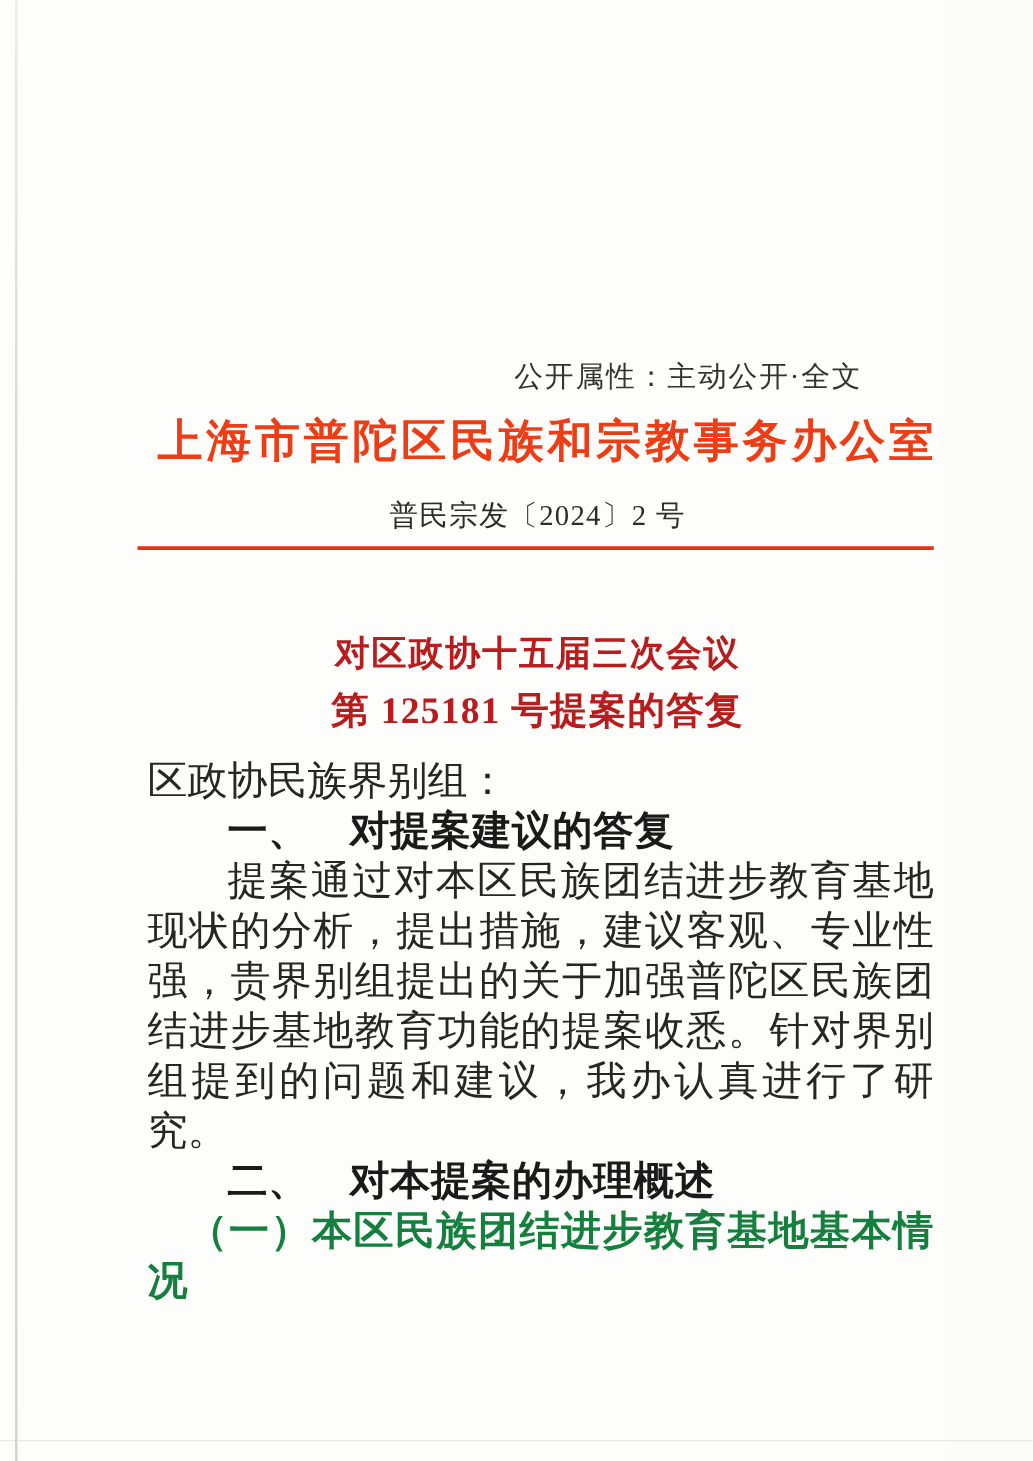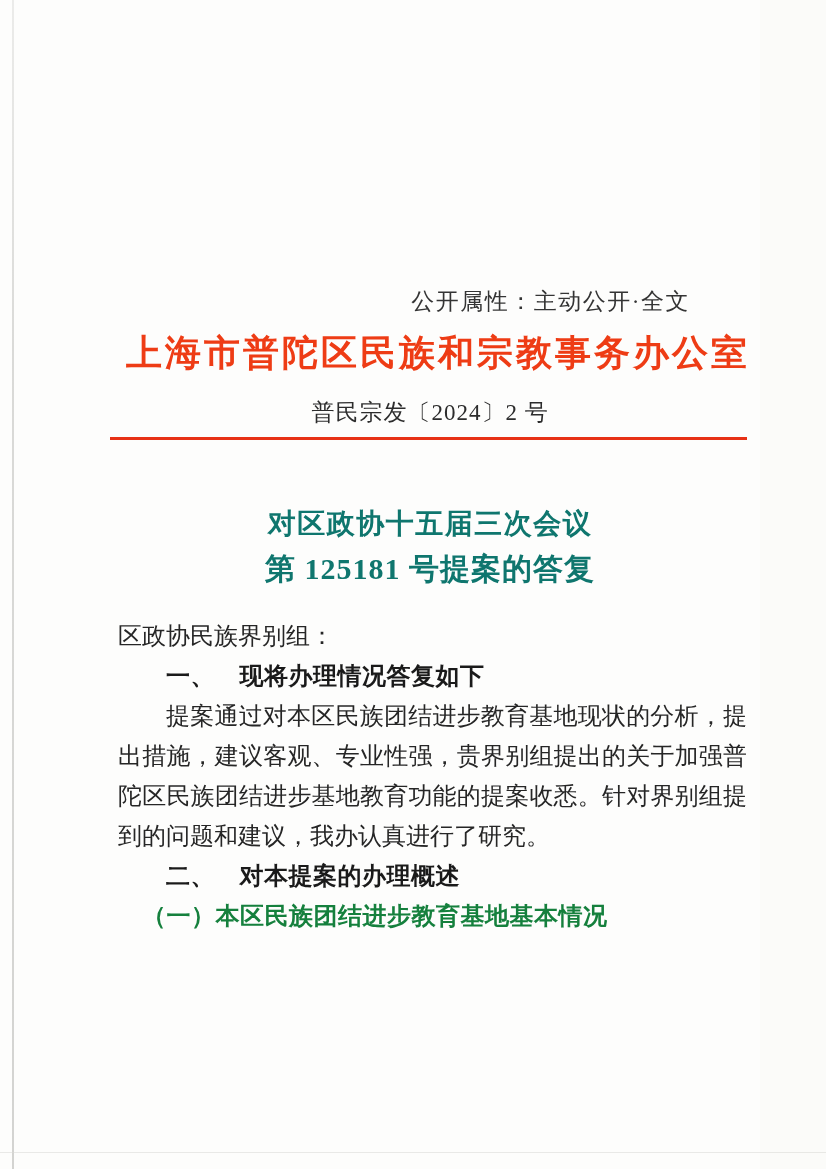--- a/index.html
+++ b/index.html
@@ -70,43 +70,42 @@
     top: 437px; left: 110px;
     width: 637px; height: 3px;
     background: #e73116;
   }
   .doc-title {
     position: absolute;
     top: 502px; left: 110px;
     width: 640px;
     text-align: center;
     font-weight: 700;
-    color: #0f766e;
+    color: #b91c1c;
   }
   .doc-title .t1 {
     font-size: 28px;
     line-height: 44px;
     letter-spacing: 1.5px;
     white-space: nowrap;
   }
   .doc-title .t2 {
     font-size: 30px;
     line-height: 46px;
     letter-spacing: 1px;
     white-space: nowrap;
   }
   .doc-body {
     position: absolute;
     top: 604px; left: 118px;
     width: 629px;
-    font-size: 24px;
+    font-size: 32px;
     line-height: 40px;
     color: #262626;
     text-align: justify;
-    margin-top: 12px;
   }
   .doc-body p { margin: 0; }
   .salutation { text-indent: 0; }
   .para { text-indent: 2em; }
   .heading {
     text-indent: 2em;
     font-weight: 700;
     color: #1a1a1a;
     letter-spacing: 0.5px;
   }
@@ -133,19 +132,19 @@
 
   <div class="red-rule"></div>
 
   <div class="doc-title">
     <div class="t1">对区政协十五届三次会议</div>
     <div class="t2">第 125181 号提案的答复</div>
   </div>
 
   <div class="doc-body">
     <p class="salutation">区政协民族界别组：</p>
-    <p class="heading">一、　现将办理情况答复如下</p>
+    <p class="heading">一、　对提案建议的答复</p>
     <p class="para">提案通过对本区民族团结进步教育基地现状的分析，提出措施，建议客观、专业性强，贵界别组提出的关于加强普陀区民族团结进步基地教育功能的提案收悉。针对界别组提到的问题和建议，我办认真进行了研究。</p>
     <p class="heading">二、　对本提案的办理概述</p>
     <p class="subheading">（一）本区民族团结进步教育基地基本情况</p>
   </div>
 
 </div>
 
 </body></html>

